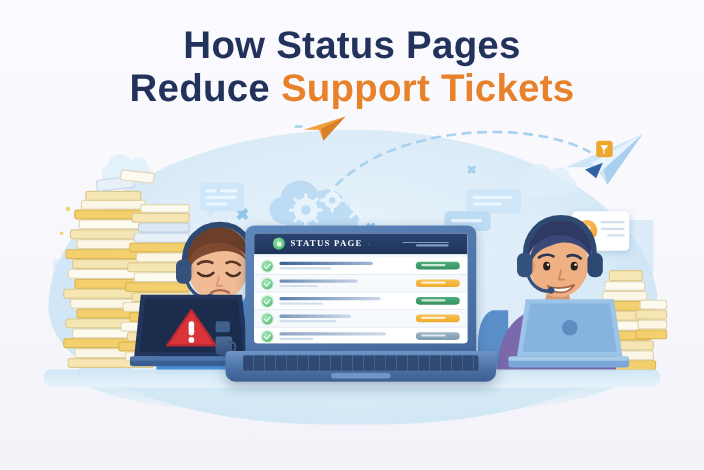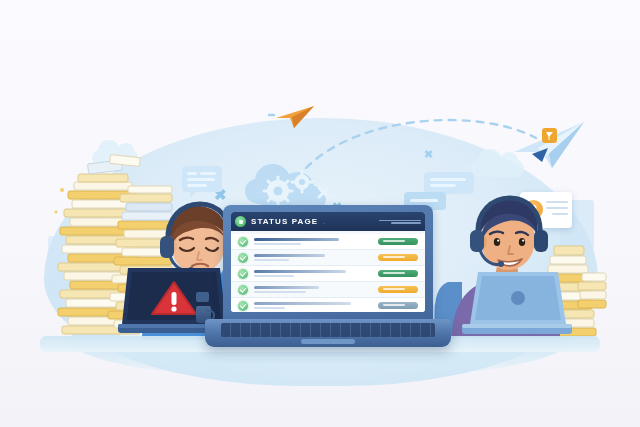--- a/index.html
+++ b/index.html
@@ -71,21 +71,21 @@
 
   
   .laptop-c{position:absolute;left:205px;top:205px;z-index:25;}
   .lid{position:absolute;left:18px;top:0;width:210px;height:118px;
     background:linear-gradient(160deg,#5e87bc 0%,#44689c 100%);
     border-radius:8px 8px 3px 3px;
     box-shadow:0 3px 10px rgba(30,60,100,.28);}
   .screen{position:absolute;left:8px;top:7px;width:194px;height:100px;
     background:#f4f8fc;border-radius:3px;overflow:hidden;}
   .sp-header{height:19px;background:linear-gradient(180deg,#2a4470 0%,#1e3359 100%);
-    display:flex;align-items:center;padding:0 4px;gap:5px;}
+    display:flex;align-items:center;padding:0 17px;gap:5px;font-family:Liberation Serif, serif;}
   .sp-dot{width:11px;height:11px;border-radius:50%;
     background:radial-gradient(circle at 40% 35%,#8fe3a4,#3aa95c);
     display:flex;align-items:center;justify-content:center;flex:none;}
   .sp-dot i{display:block;width:4px;height:4px;border-radius:1px;background:#e9fff0;}
   .sp-title{color:#ffffff;font-size:8px;font-weight:700;letter-spacing:1.1px;white-space:nowrap;}
   .sp-sub{color:#cddcef;font-size:5.5px;letter-spacing:.5px;white-space:nowrap;}
   .sp-right{margin-left:auto;display:flex;flex-direction:column;align-items:flex-end;gap:1px;}
   .sp-rline{width:42px;height:1.5px;background:#7f9cc4;border-radius:1px;}
   .sp-body{padding:3px 0 0 0;}
   .sp-row{display:flex;align-items:center;height:15px;padding:0 7px;gap:6px;
@@ -140,20 +140,24 @@
   .mug:after{content:"";position:absolute;right:-4px;top:4px;width:6px;height:7px;
     border:2px solid #3b5a86;border-left:none;border-radius:0 5px 5px 0;}
   .phone{position:absolute;left:196px;top:292px;width:13px;height:10px;
     background:#3f5f8d;border-radius:2px;z-index:23;}
 </style>
 </head>
 <body>
 
 <div id="canvas">
 
+  <div class="headline">
+    <span class="hl-line navy">How Status Pages</span>
+    <span class="hl-line"><span class="navy">Reduce </span><span class="orange">Support Tickets</span></span>
+  </div>
 
   <div class="stage"></div>
   <div class="stage2"></div>
 
   <div class="cloud c1"></div>
   <div class="cloud c2"></div>
   <div class="cloud c3"></div>
   <div class="cloud c4"></div>
 
   <svg class="gearcloud" width="110" height="66" viewBox="0 0 110 66">

